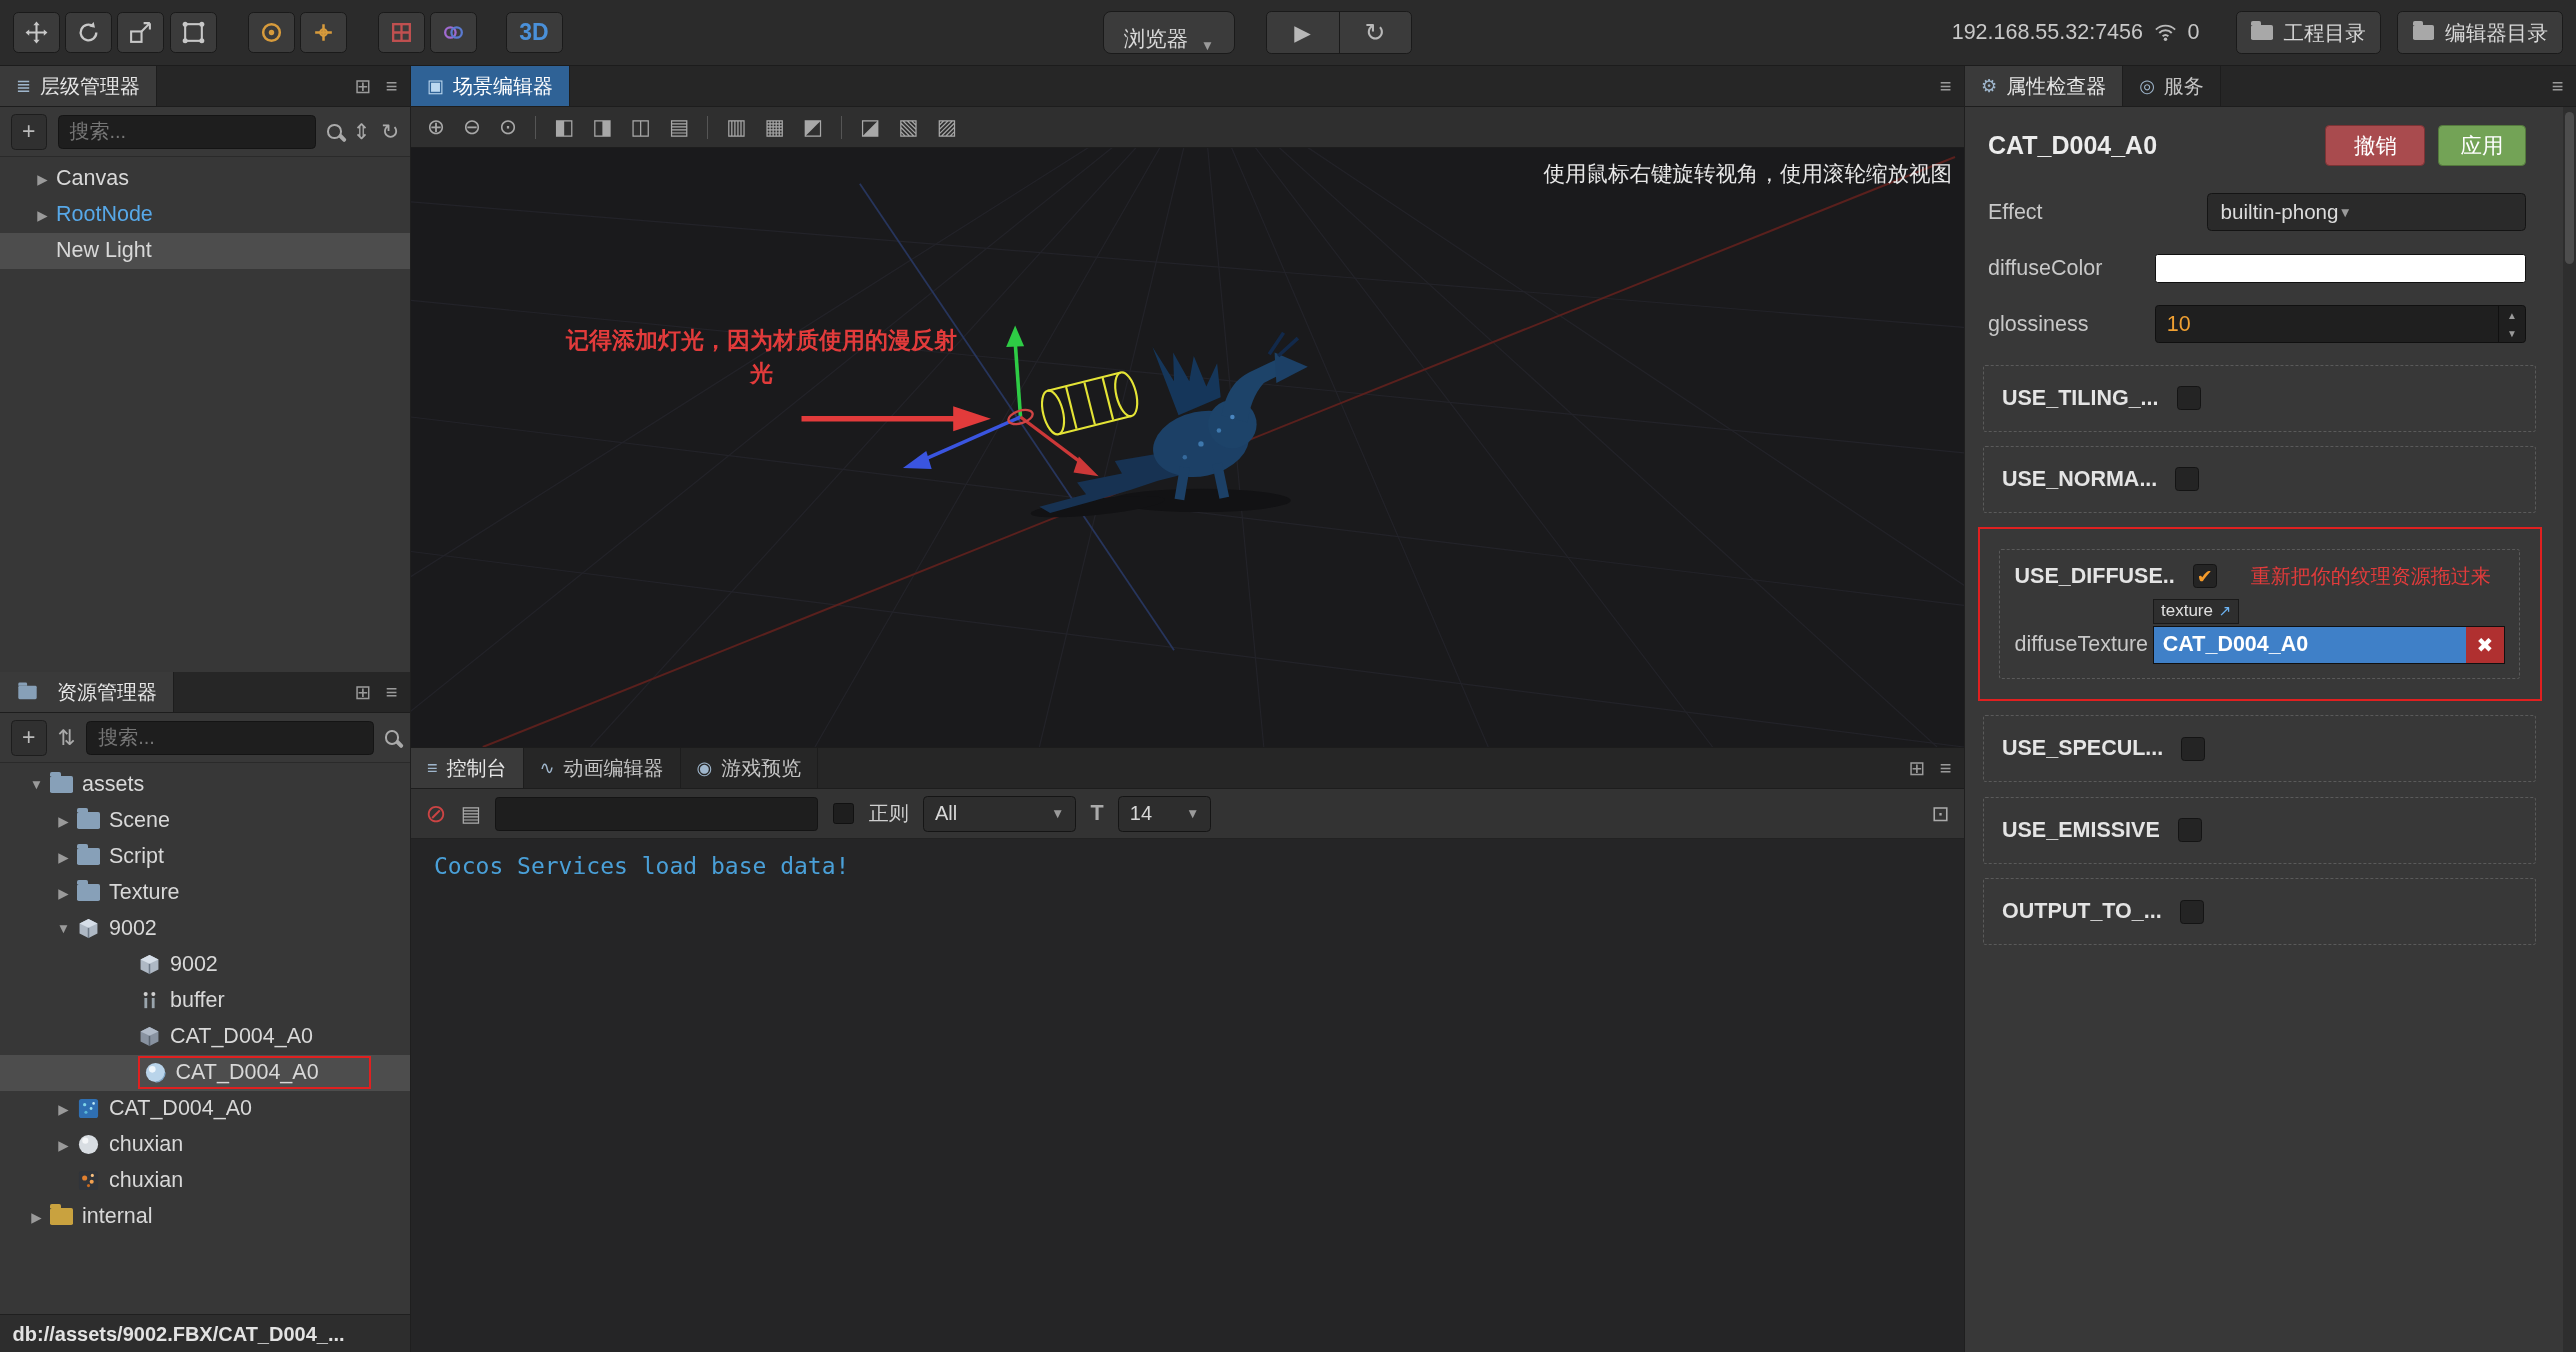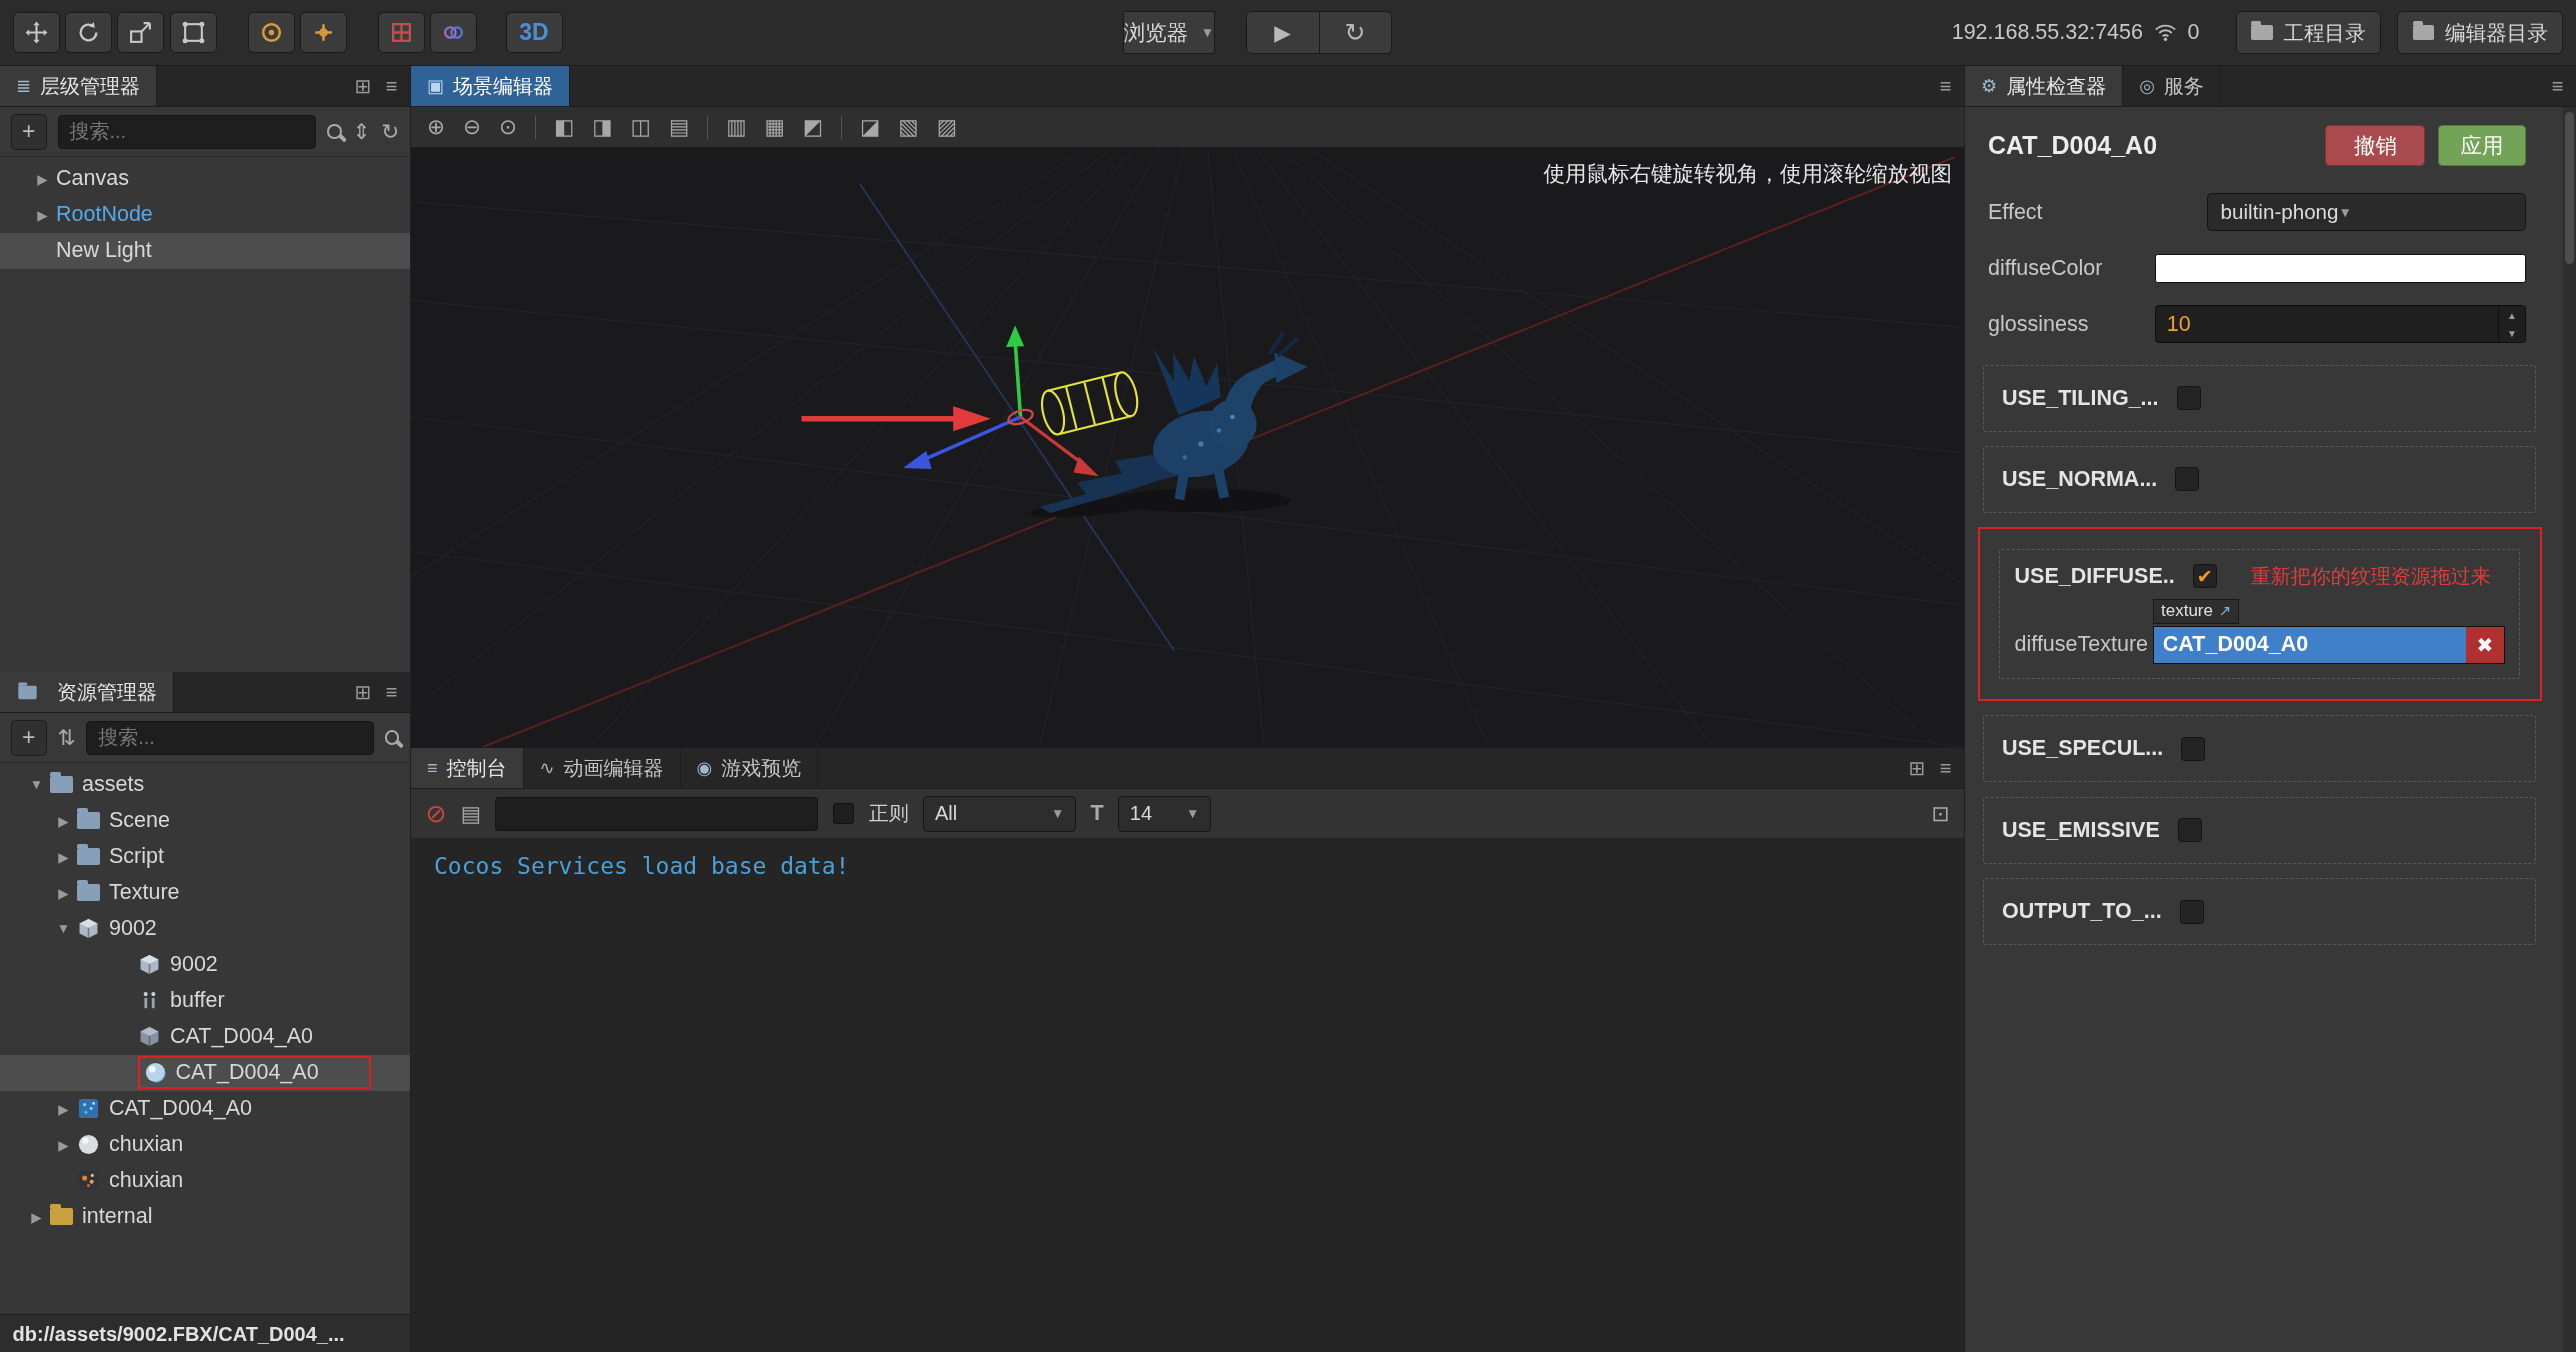--- a/index.html
+++ b/index.html
@@ -18,22 +18,22 @@
   }
   .tbtn {
     width:47px; height:41px; background:#3b3b3b; border:0.9px solid #1a1a1a; border-radius:5.4px;
     display:flex; align-items:center; justify-content:center; cursor:pointer;
   }
   .tbtn svg { width:25px; height:25px; }
   .tgap { width:20px; flex:none; }
   .btn3d { width:57px; height:41px; background:#3b3b3b; border:0.9px solid #1a1a1a; border-radius:5.4px;
     color:#4a90d9; font-weight:bold; font-size:23px; display:flex; align-items:center; justify-content:center; margin-left:23px; }
   .browser-btn {
-    margin-left:auto; height:43px; background:#3b3b3b; border:0.9px solid #1a1a1a; border-radius:1px;
-    display:flex; align-items:center; gap:12.6px; padding:0 0; color:#d8d8d8; font-size:21.5px;
+    margin-left:auto; height:43px; background:#3b3b3b; border:0.9px solid #1a1a1a; border-radius:8px;
+    display:flex; align-items:flex-end; gap:12.6px; padding:0 20px; color:#d8d8d8; font-size:21.5px;
   }
   .caret { font-size:13.5px; color:#9a9a9a; }
   .playgroup {
     margin-left:25px; margin-right:auto; height:43px; background:#3b3b3b; border:0.9px solid #1a1a1a;
     border-radius:5.4px; display:flex; align-items:center;
   }
   .playgroup .seg { width:72px; height:100%; display:flex; align-items:center; justify-content:center; color:#b8b8b8; font-size:21.5px; }
   .playgroup .seg + .seg { border-left:0.9px solid #1a1a1a; }
   .address { display:flex; align-items:center; gap:10.8px; color:#c8c8c8; font-size:21.5px; margin-right:20px; }
   .dirbtn {
@@ -501,20 +501,24 @@
               <line x1="679" y1="300" x2="570" y2="348" stroke="#3a55e0" stroke-width="4"></line>
               <path d="M548,357 L574,338 L580,358 Z" fill="#3a55e0"></path>
               <line x1="679" y1="300" x2="748" y2="352" stroke="#cc3838" stroke-width="3.6"></line>
               <path d="M766,366 L744,344 L738,362 Z" fill="#cc3838"></path>
               <ellipse cx="679" cy="300" rx="14" ry="7" fill="none" stroke="#d04545" stroke-width="2.6" transform="rotate(-18 679 300)"></ellipse>
             </g>
             <line x1="435" y1="302" x2="606" y2="302" stroke="#e23b3b" stroke-width="6"></line>
             <path d="M646,302 L604,288 L604,316 Z" fill="#e23b3b"></path>
           </svg>
           <div class="vp-hint">使用鼠标右键旋转视角，使用滚轮缩放视图</div>
+          <div class="vp-note">
+            <div>记得添加灯光，因为材质使用的漫反射</div>
+            <div>光</div>
+          </div>
         </div>
       </div>
 
       <div class="console-pane">
         <div class="tabbar">
           <div class="tab active">
             <span class="ticn">≡</span>
             <span>控制台</span>
           </div>
           <div class="tab">

